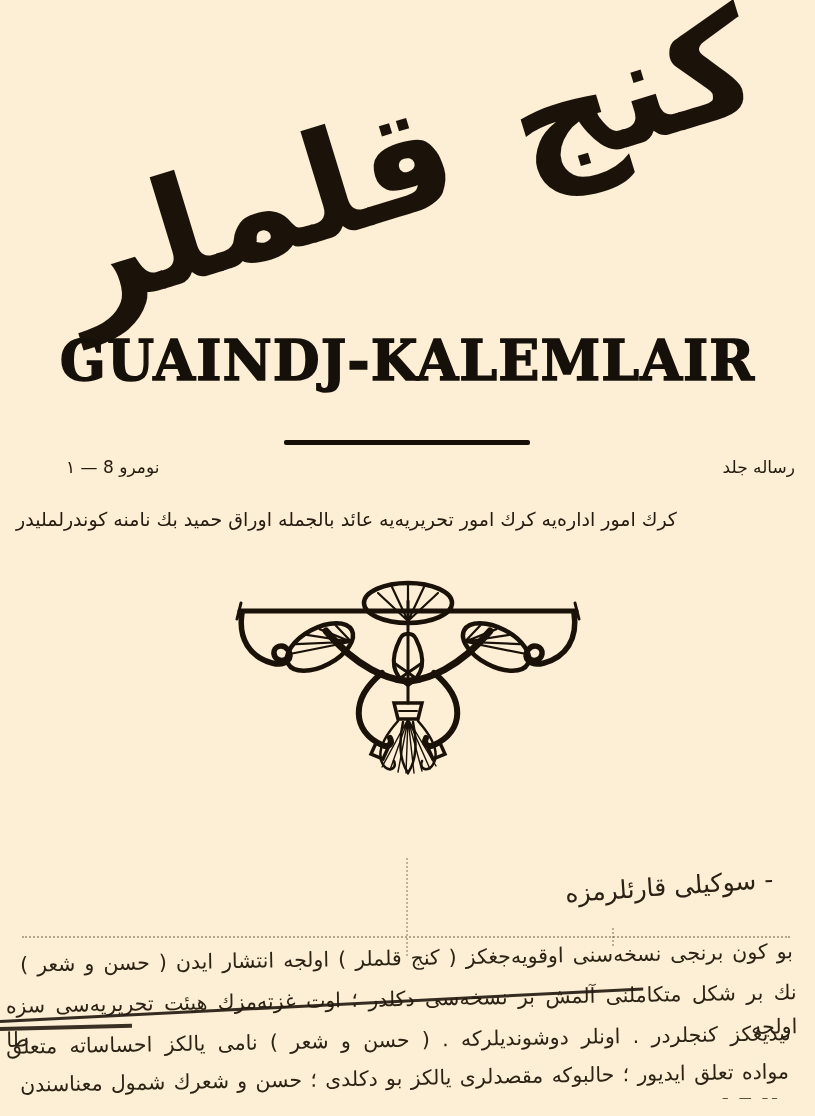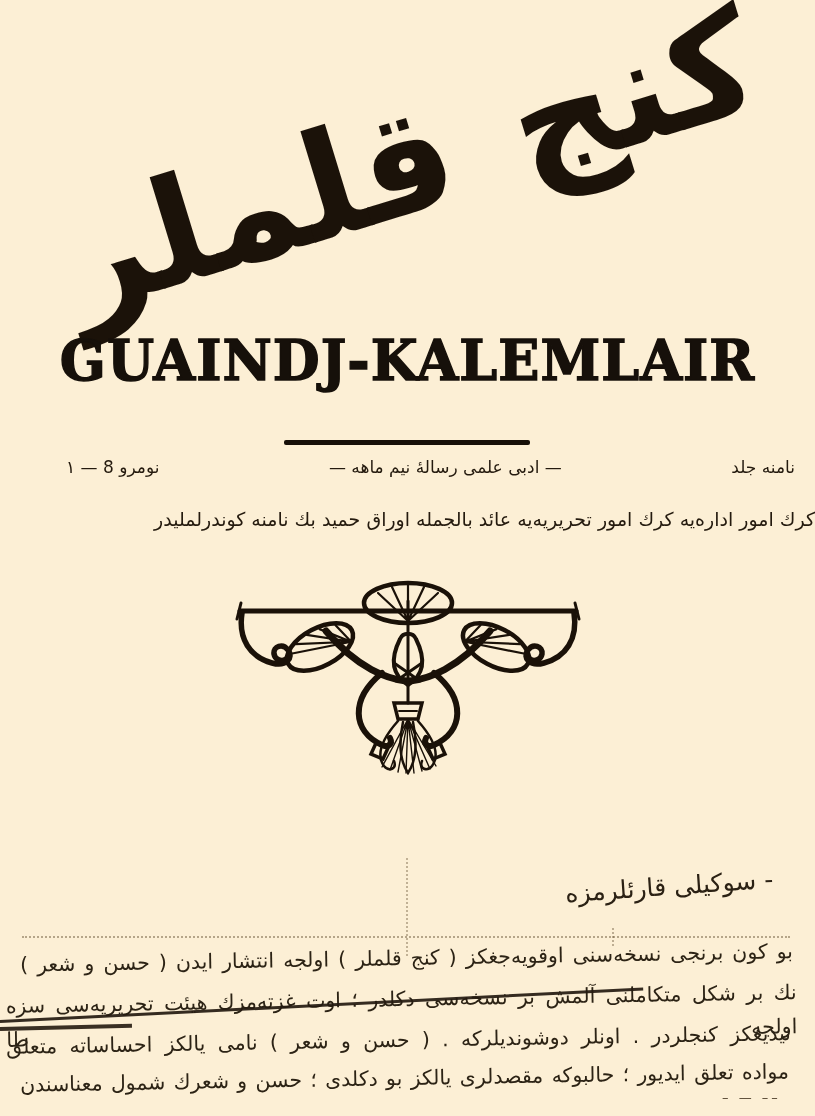--- a/index.html
+++ b/index.html
@@ -46,21 +46,21 @@
   .info-row{
     position:absolute;top:452px;left:66px;right:20px;
     display:flex;justify-content:space-between;align-items:baseline;
     font-size:17px;line-height:30px;
     color:#241a0e;
   }
   .info-row span{white-space:nowrap;}
   
   .address{
     position:absolute;top:502px;left:0;right:0;
-    text-align:right;
+    text-align:left;
     font-size:19px;line-height:34px;
     color:#241a0e;
     padding-left:16px;
   }
   
   .ornament{
     position:absolute;top:580px;left:50%;
     transform:translateX(-50%);
     width:356px;height:198px;
   }
@@ -114,22 +114,21 @@
 
 <div class="page">
 
   <div class="calligraphy" dir="rtl" lang="ota">كنج قلملر</div>
 
   <div class="latin-title">GUAINDJ-KALEMLAIR</div>
 
   <div class="rule"></div>
 
   <div class="info-row" dir="rtl">
-    <span>نامنه جلد</span>
-    <span>— ادبى علمى رسالهٔ نيم ماهه —</span>
+    <span>رساله جلد</span>
     <span>نومرو 8 — ١</span>
   </div>
 
   <div class="address" dir="rtl" lang="ota">كرك امور اداره‌يه كرك امور تحريريه‌يه عائد بالجمله اوراق حميد بك نامنه كوندرلمليدر</div>
 
   <svg class="ornament" viewBox="0 0 356 196" xmlns="http://www.w3.org/2000/svg">
     <g fill="none" stroke="#1a1108" stroke-linecap="round">
       <g>
         <path d="M10,30 L346,30" stroke-width="5"></path>
         <path d="M11,22 L7,38" stroke-width="3"></path>

